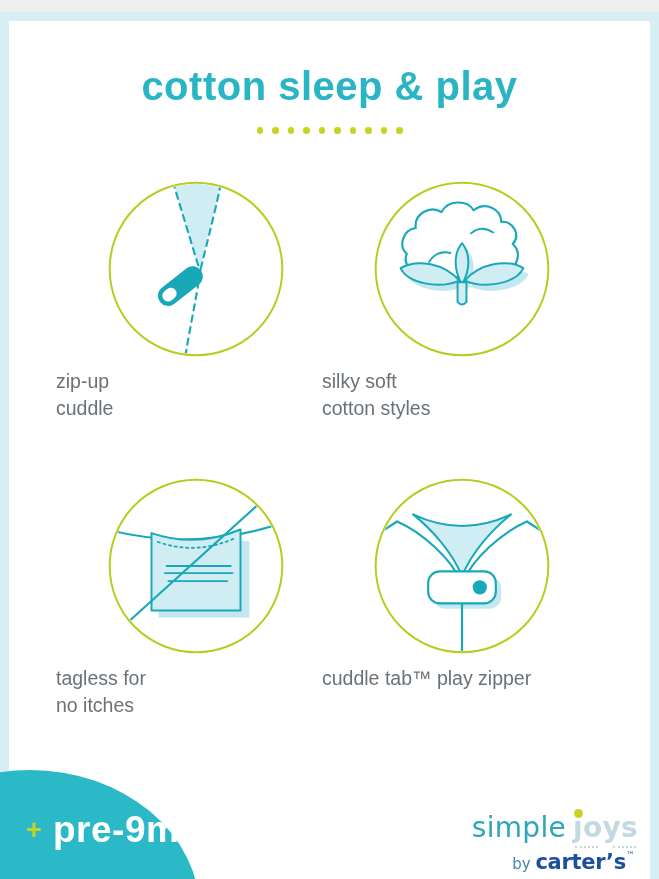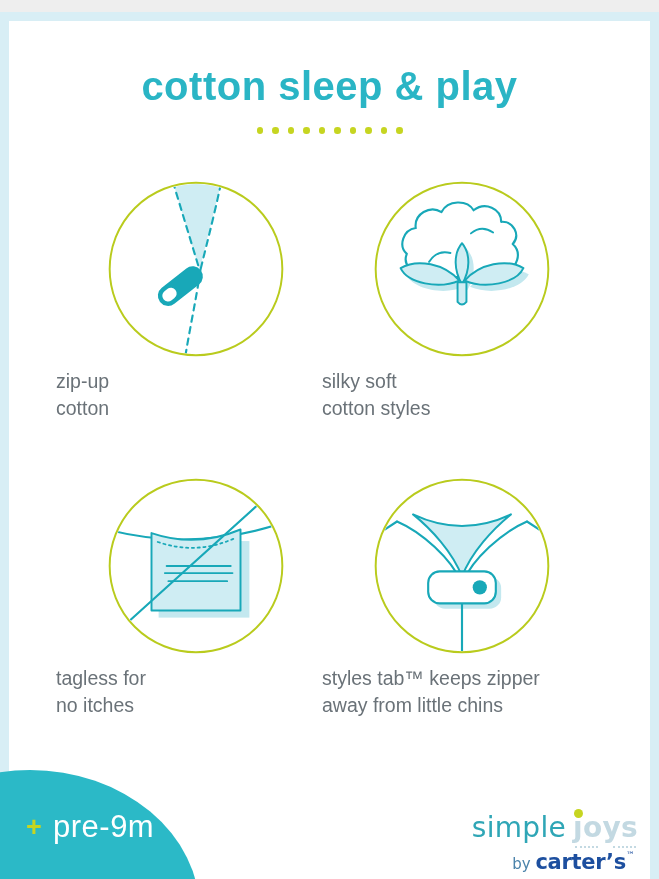--- a/index.html
+++ b/index.html
@@ -51,21 +51,21 @@
   .lf{fill:var(--light-teal,#CFEDF3);stroke:var(--icon-teal,#18A8B8);stroke-width:2.2;stroke-linejoin:round;}
 
   .blob{
     position:absolute;left:-140px;top:758px;width:340px;height:284px;
     border-radius:50%;background:var(--badge-teal,#2BB9C7);
   }
   .badge-text{position:absolute;left:26px;top:797px;color:#fff;}
   .badge-label{font-size:22px;font-weight:500;margin-left:27px;margin-bottom:1px;letter-spacing:.5px;}
   .badge-value{display:flex;align-items:center;}
   .badge-plus{color:var(--lime-bright,#C6D521);font-size:27px;font-weight:700;width:27px;}
-  .badge-size{font-size:31px;font-weight:400;letter-spacing:.5px;}
+  .badge-size{font-size:37px;font-weight:700;letter-spacing:.5px;}
 
   .logo{position:absolute;top:799px;right:21px;text-align:right;font-family:"DejaVu Sans",sans-serif;}
   .logo-top{font-size:28px;letter-spacing:.3px;white-space:nowrap;}
   .logo-simple{color:var(--logo-simple-teal,#2FA6B6);}
   .joys-wrap{position:relative;color:var(--logo-joys-blue,#C3D9E2);font-weight:700;margin-left:7px;display:inline-block;}
   .joys-dot{position:absolute;left:1px;top:-2px;width:9px;height:9px;border-radius:50%;background:var(--lime-bright,#C6D521);}
   .logo-underline{display:flex;justify-content:flex-end;gap:15px;margin:2px 2px 2px 0;}
   .logo-underline i{width:23px;border-top:2px dotted var(--logo-joys-blue,#C3D9E2);}
   .logo-bottom{font-size:15px;color:var(--by-blue,#4B83AA);margin-right:3px;white-space:nowrap;}
   .carters{font-size:21px;font-weight:700;color:var(--carters-navy,#1D4F9F);letter-spacing:-.3px;text-align:center;}
@@ -107,21 +107,21 @@
         <path class="tl dash" d="M105,101 C100,135 93,167 88,198"></path>
         <g transform="rotate(142 104 103)">
           <rect class="ftl" x="102" y="92" width="58" height="23" rx="11.5"></rect>
           <rect class="fwh" x="138" y="97" width="17" height="13" rx="6.5"></rect>
         </g>
       </g>
       <circle class="ring" cx="100" cy="100" r="97"></circle>
     </svg>
     <div class="caption">
       <div>zip-up</div>
-      <div>cotton</div>
+      <div>cuddle</div>
     </div>
   </div>
 
   <div class="feature" id="f3">
     <svg viewBox="0 0 200 200">
       <defs>
           <clipPath id="clipC">
             <circle cx="100" cy="100" r="95.5"></circle>
           </clipPath>
         </defs>
@@ -189,22 +189,21 @@
         <path class="tl" d="M27,50 L7,63"></path>
         <path class="tl" d="M173,50 L193,63"></path>
         <rect class="fsh" x="68" y="112" width="76" height="36" rx="13"></rect>
         <path class="tl" d="M100,142 L100,197"></path>
         <rect class="fwh" x="62" y="106" width="76" height="36" rx="13" stroke="#18A8B8" stroke-width="2.4"></rect>
         <circle class="ftl" cx="120" cy="124" r="8"></circle>
       </g>
       <circle class="ring" cx="100" cy="100" r="97"></circle>
     </svg>
     <div class="caption">
-      <div>styles tab™ keeps zipper</div>
-      <div>away from little chins</div>
+      <div>cuddle tab™ play zipper</div>
     </div>
   </div>
 
   <div class="blob"></div>
   <div class="badge-text">
     <div class="badge-value">
       <span class="badge-plus">+</span>
       <span class="badge-size">pre-9m</span>
     </div>
   </div>

